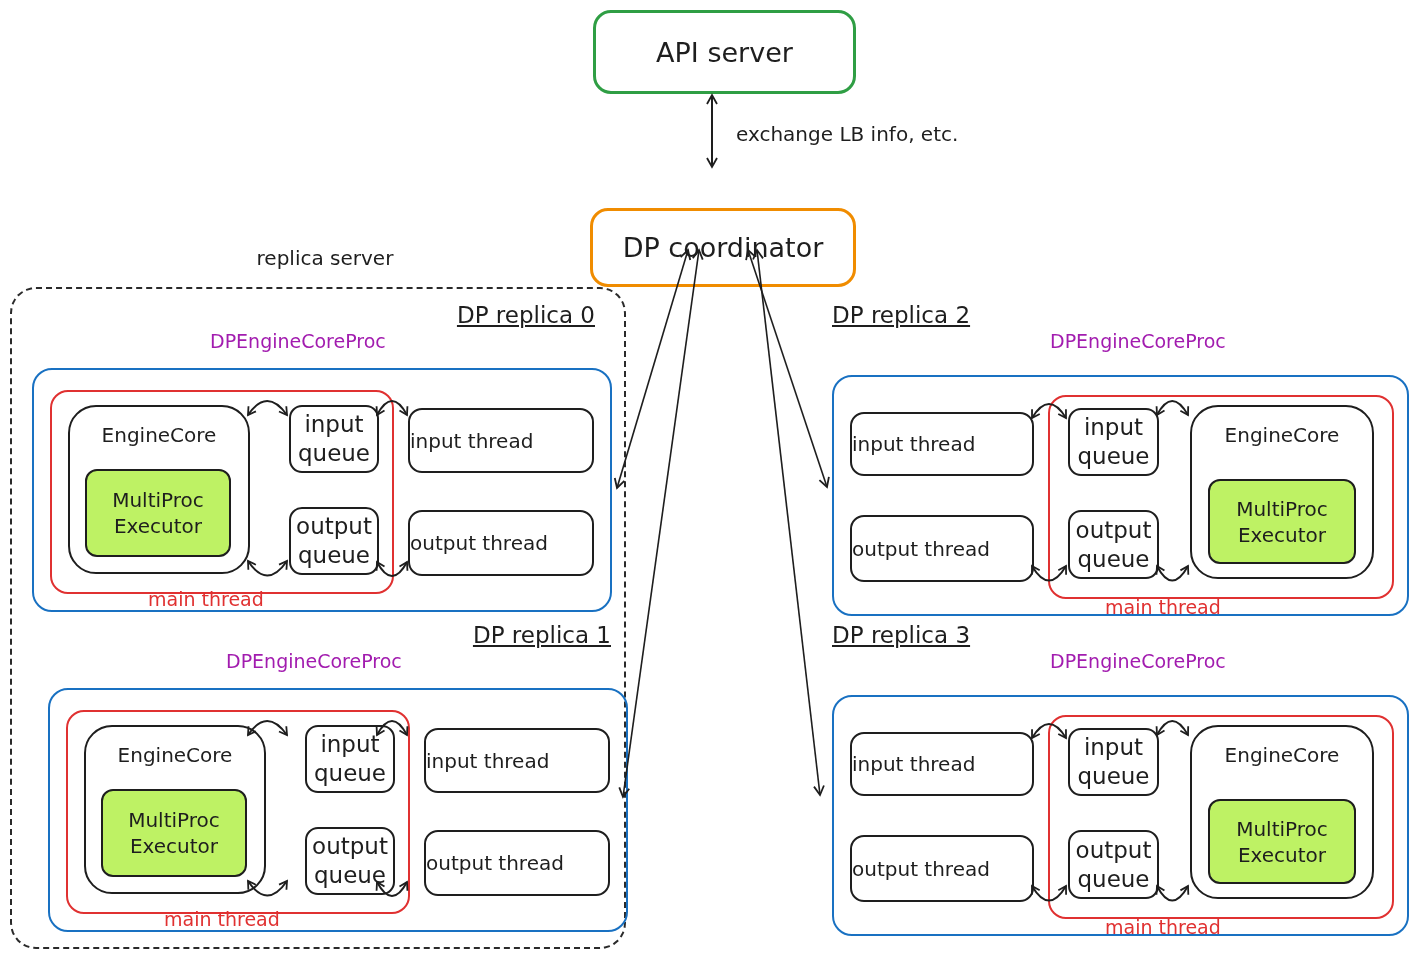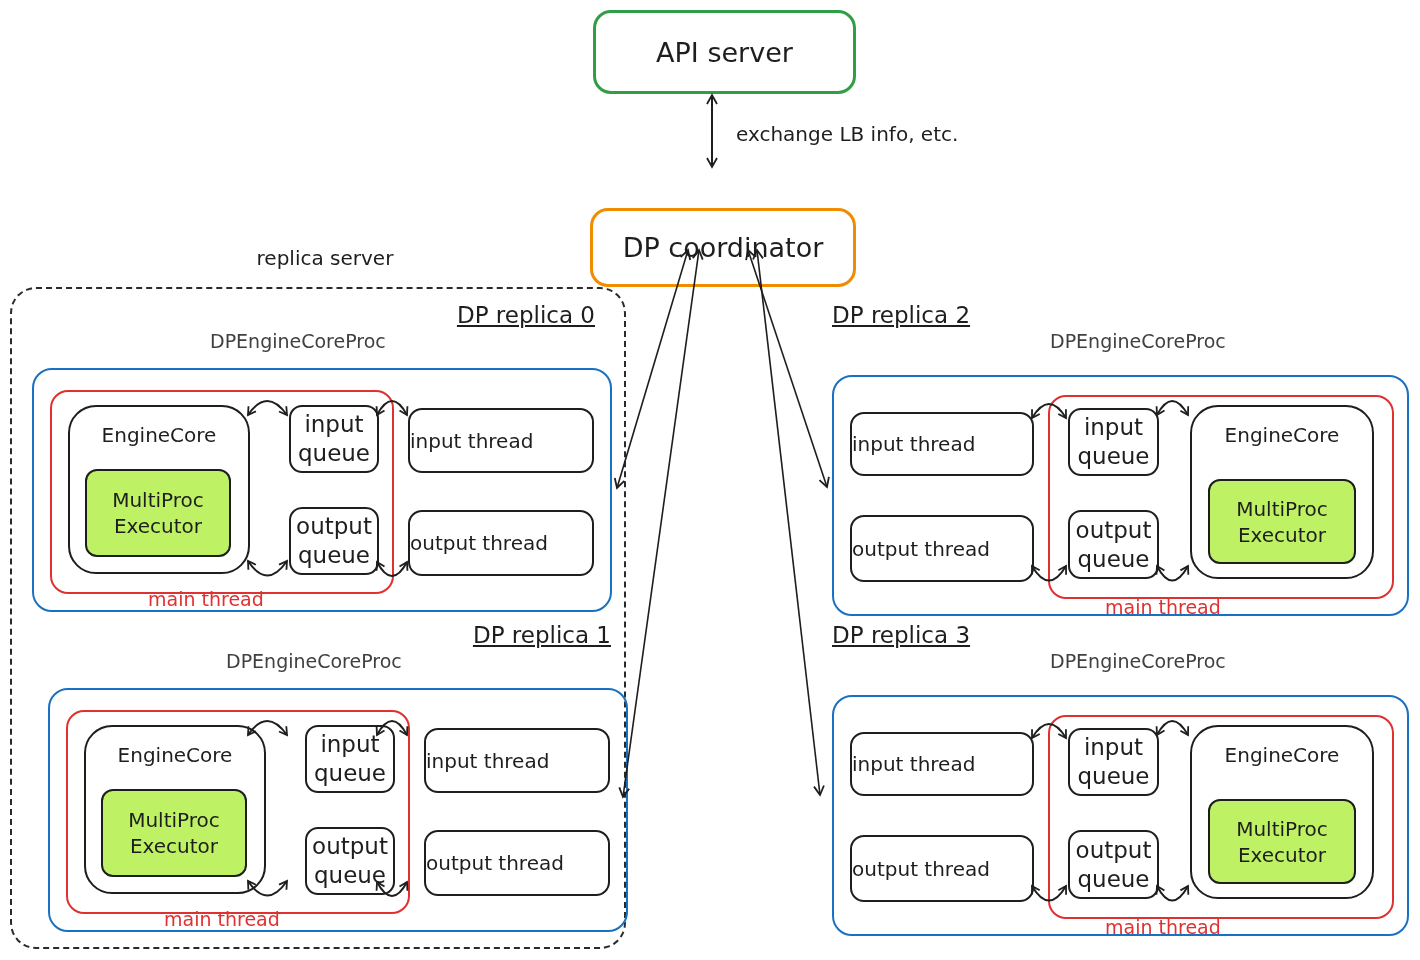--- a/index.html
+++ b/index.html
@@ -36,21 +36,21 @@
   }
   
   .replica { position: absolute; width: 625px; height: 318px; z-index: 2; }
   .r0 { left: 0px;   top: 300px; }
   .r1 { left: 16px;   top: 620px; }
   .r2 { left: 800px; top: 300px; }
   .r3 { left: 800px; top: 620px; }
   .replica-title { position: absolute; font-size: 23px; top: 2px; white-space: nowrap; text-decoration: underline; }
   .replica.left  .replica-title { right: 30px; }
   .replica.right .replica-title { left: 32px; }
-  .proc-label { position: absolute; top: 30px; font-size: 19px; color: #404040; white-space: nowrap; }
+  .proc-label { position: absolute; top: 30px; font-size: 19px; color: #a21caf; white-space: nowrap; }
   .replica.left  .proc-label { left: 210px; }
   .replica.right .proc-label { left: 250px; }
   .blue-box { position: absolute; border: 2.5px solid #1971c2; border-radius: 20px; background: transparent; }
   .replica.left  .blue-box { left: 32px; top: 68px; width: 576px; height: 240px; }
   .replica.right .blue-box { left: 32px; top: 75px; width: 573px; height: 237px; }
   .red-box { position: absolute; border: 2.5px solid #e03131; border-radius: 18px; }
   .replica.left  .red-box { left: 50px;  top: 90px; width: 340px; height: 200px; }
   .replica.right .red-box { left: 248px; top: 95px; width: 342px; height: 200px; }
   .black-box { position: absolute; border: 2.5px solid #1e1e1e; border-radius: 28px; background: #fff; }
   .ec-box { text-align: center; }

